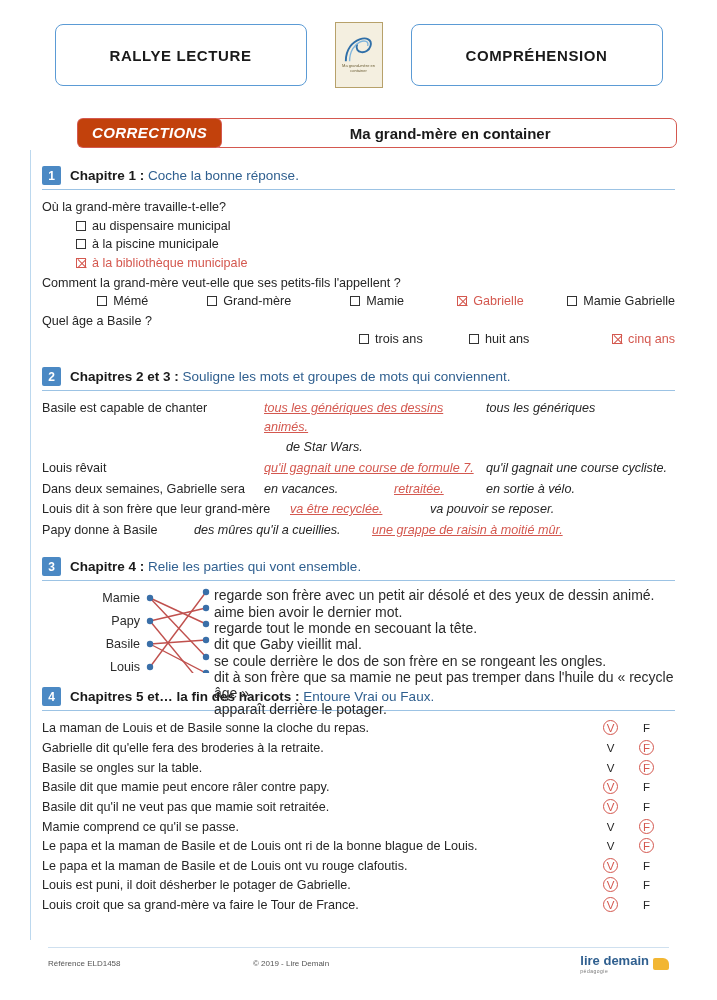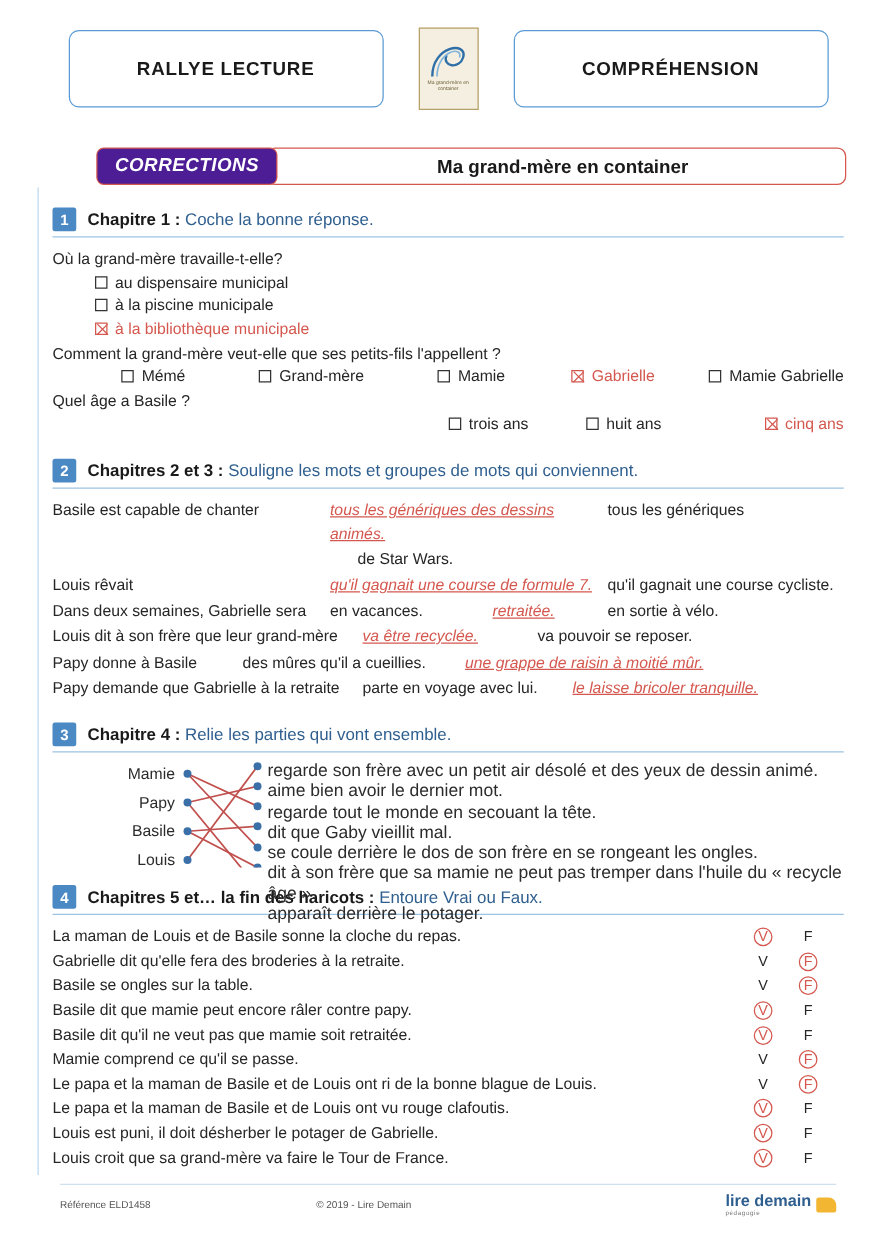--- a/index.html
+++ b/index.html
@@ -45,21 +45,21 @@
   .book-icon .label {
     font-size:4px; color:#6a5c33; margin-bottom:14px; text-align:center; line-height:1.3;
   }
 
   
   .corr-row {
     margin: 30px 40px 0 78px;
     display:flex; align-items:center;
   }
   .corr-tag {
-    background:#4c1d95;
+    background:#c2410c;
     color:#ffffff;
     font-style: italic;
     font-weight: bold;
     font-size: 15px;
     padding: 5px 14px 6px 14px;
     border-radius: 5px;
     letter-spacing:0.4px;
     position:relative;
     z-index:2;
     box-shadow: 0 0 0 1px #d4584f;
@@ -117,21 +117,21 @@
   .q-line { margin-top:1px; }
   .opt-row { display:flex; gap:0;justify-content:flex-end; }
   .opt-row .opt { }
 
   
   .s2line { display:flex; align-items:baseline; margin-top:2px; }
   .s2a { width: 222px; flex:none; }
   .s2b { width: 222px; flex:none; }
   .s2c { flex:1; }
   .ul { text-decoration: underline; color:#d4584f; font-style:italic; }
-  .it { }
+  .it { font-style:italic; }
 
   
   .match-wrap { position:relative; margin-top:6px; height:86px; }
   .match-left {
     position:absolute; left:12px; top:0; width:86px;
     text-align:right; font-size:12.6px; line-height:23px;
   }
   .match-right {
     position:absolute; left:172px; top:0; right:0;
     font-size:14px; line-height:16.3px;
@@ -274,25 +274,20 @@
         <div class="s2b ul" style="width:140px">va être recyclée.</div>
         <div class="s2c it">va pouvoir se reposer.</div>
       </div>
 
       <div class="s2line">
         <div class="s2a" style="width:152px">Papy donne à Basile</div>
         <div class="s2b it" style="width:178px">des mûres qu'il a cueillies.</div>
         <div class="s2c ul">une grappe de raisin à moitié mûr.</div>
       </div>
 
-      <div class="s2line">
-        <div class="s2a" style="width:248px">Papy demande que Gabrielle à la retraite</div>
-        <div class="s2b it" style="width:168px">parte en voyage avec lui.</div>
-        <div class="s2c ul">le laisse bricoler tranquille.</div>
-      </div>
 
     </div>
   </div>
 
   <div class="section">
     <div class="sec-head">
       <div class="sec-num">3</div>
       <div class="sec-title">
         <b>Chapitre 4 :</b><span> Relie les parties qui vont ensemble.</span>
       </div>

